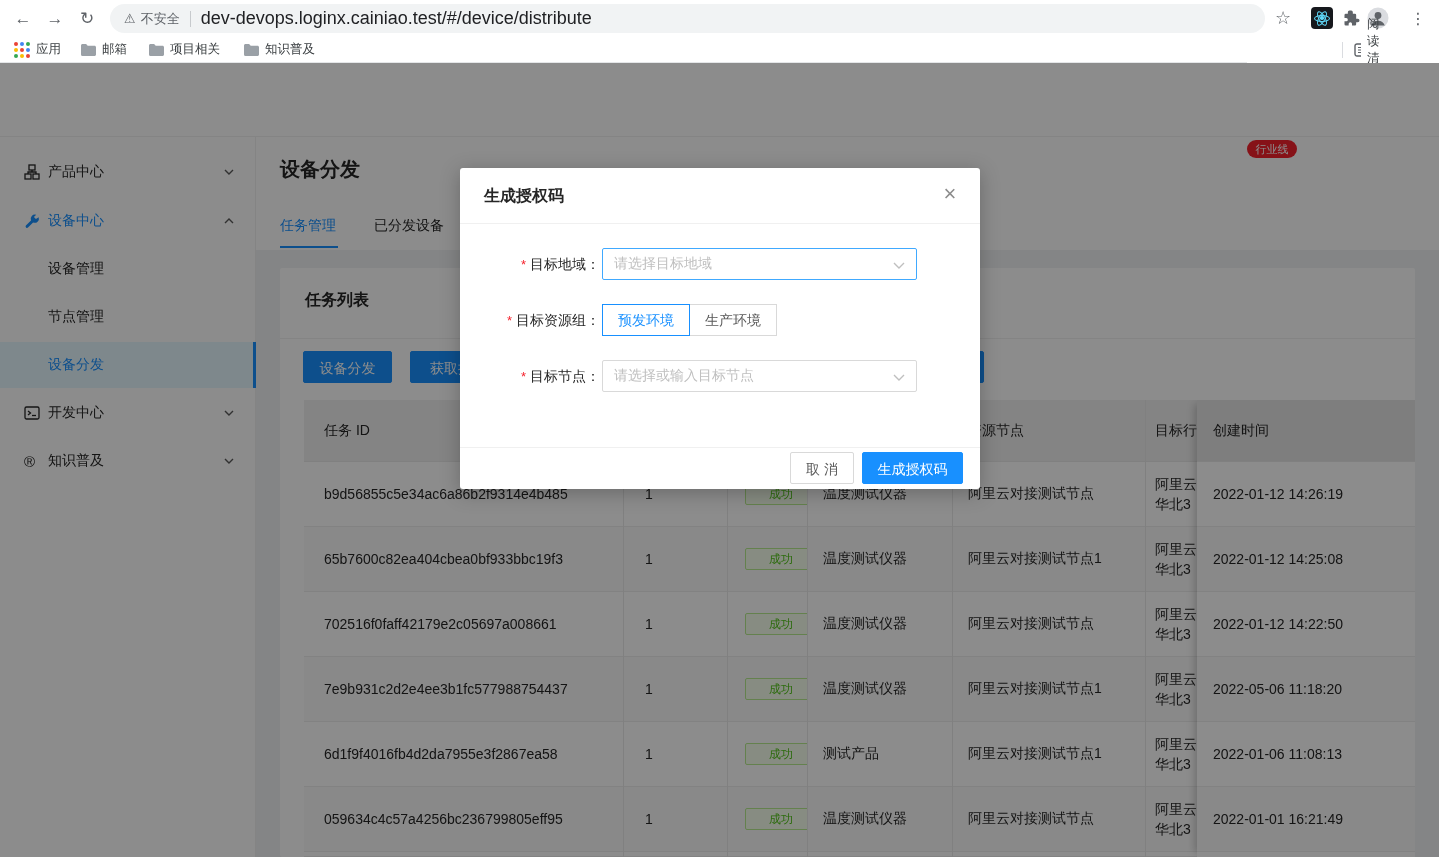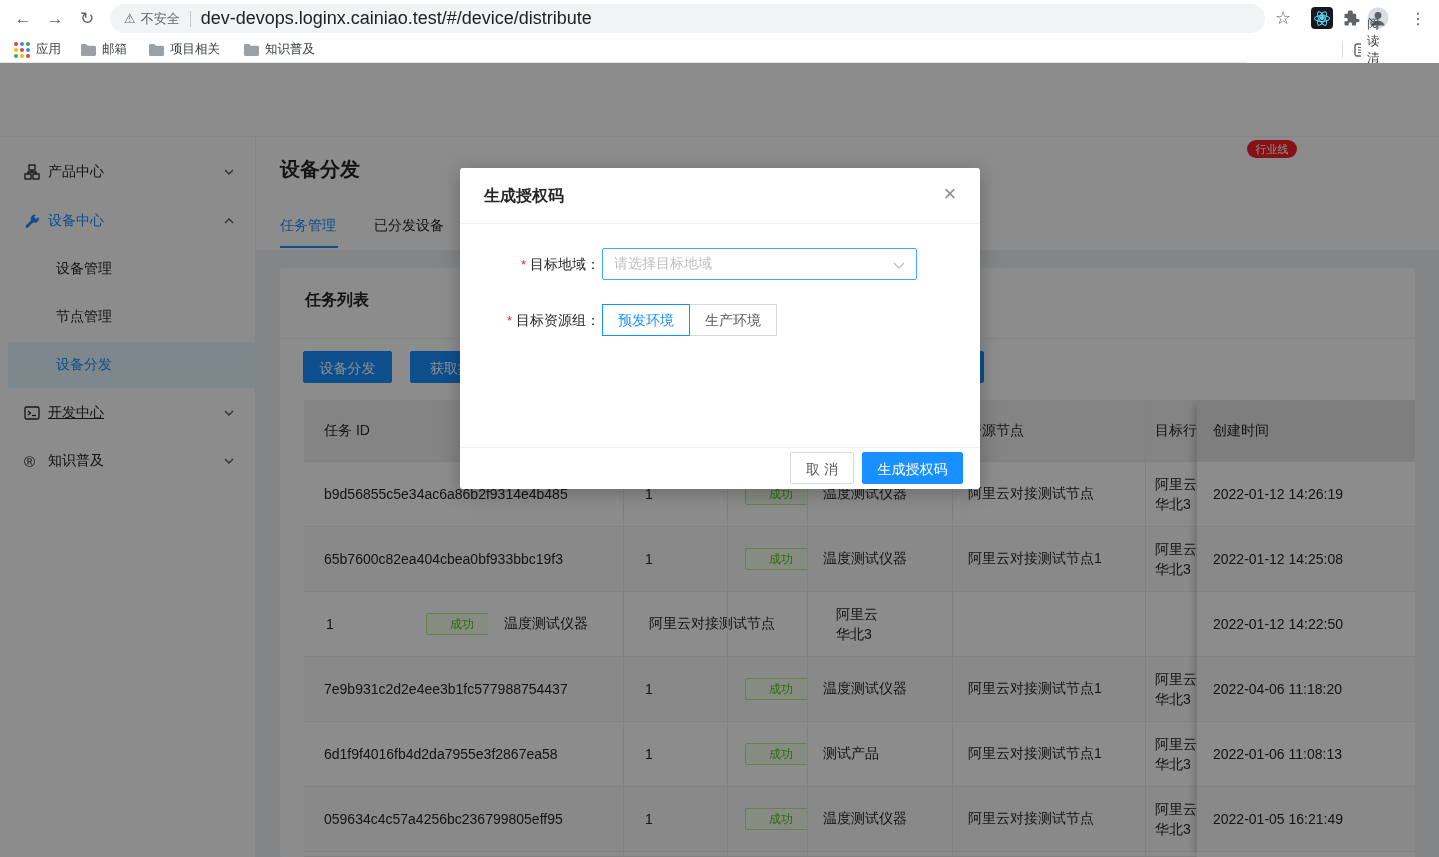--- a/index.html
+++ b/index.html
@@ -43,21 +43,21 @@
                  border-radius:50%; color:#595959; font-size:12px; text-align:center; line-height:16px; font-weight:bold; }
   .hdr-phone { position:absolute; left:1330px; top:156px; font-size:15px; color:#262626; }
 
   .sidebar { position:absolute; left:0; top:137px; width:256px; height:720px; background:#fff;
              border-right:1px solid #f0f0f0; }
   .side-item { position:absolute; left:0; width:256px; height:46px; display:flex; align-items:center;
                font-size:14px; color:#262626; cursor:pointer; }
   .side-item .s-ic { width:16px; margin-left:24px; display:flex; }
   .side-item .s-label { margin-left:8px; }
   .side-item .s-caret { position:absolute; right:22px; display:flex; }
-  .side-sub { padding-left:48px;margin-left:8px; }
+  .side-sub { padding-left:48px; }
   .side-active { background:#e6f7ff; border-right:3px solid #1890ff; color:#1890ff; }
   .blue-text { color:#1890ff; }
 
   .content-bg { position:absolute; left:256px; top:250px; width:1183px; height:607px; background:#f0f2f5; }
   .page-band { position:absolute; left:256px; top:137px; width:1183px; height:113px; background:#fff; }
   .page-title { position:absolute; left:280px; top:156px; font-size:20px; font-weight:600; color:#262626; }
   .tab { position:absolute; top:217px; font-size:14px; color:#262626; cursor:pointer; }
   .tab.active { color:#1890ff;font-family:Liberation Mono, monospace; }
   .tab-ink { position:absolute; left:280px; top:246px; width:58px; height:2px; background:#1890ff; }
 
@@ -270,21 +270,21 @@
     </div>
     <div class="side-item side-sub" style="top:109px;">
       <span>设备管理</span>
     </div>
     <div class="side-item side-sub" style="top:157px;">
       <span>节点管理</span>
     </div>
     <div class="side-item side-sub side-active" style="top:205px;">
       <span>设备分发</span>
     </div>
-    <div class="side-item" style="top:253px;text-decoration:underline;">
+    <div class="side-item" style="top:253px;">
       <span class="s-ic">
         <svg width="16" height="16">
             <rect x="1" y="2" width="14" height="12" rx="1.5" fill="none" stroke="#262626" stroke-width="1.3"></rect>
             <path d="M4 6l2.5 2L4 10" fill="none" stroke="#262626" stroke-width="1.3"></path>
             <path d="M8 10.5h4" stroke="#262626" stroke-width="1.3"></path>
           </svg>
       </span>
       <span class="s-label">开发中心</span>
       <span class="s-caret">
         <svg width="10" height="6">
@@ -353,20 +353,21 @@
       <div class="tc c4">温度测试仪器</div>
       <div class="tc c5">阿里云对接测试节点1</div>
       <div class="tc c6">
           <div class="two-line">
             <div>阿里云</div>
             <div>华北3</div>
           </div>
         </div>
     </div>
     <div class="trow">
+      <div class="tc c1">702516f0faff42179e2c05697a008661</div>
       <div class="tc c2">1</div>
       <div class="tc c3">
           <span class="tag-success">成功</span>
         </div>
       <div class="tc c4">温度测试仪器</div>
       <div class="tc c5">阿里云对接测试节点</div>
       <div class="tc c6">
           <div class="two-line">
             <div>阿里云</div>
             <div>华北3</div>
@@ -424,23 +425,23 @@
     <div class="vline" style="left:423px;"></div>
     <div class="vline" style="left:503px;"></div>
     <div class="vline" style="left:648px;"></div>
     <div class="vline" style="left:841px;"></div>
 
     <div class="fixed-col">
       <div class="fc-head">创建时间</div>
       <div class="fc-cell">2022-01-12 14:26:19</div>
       <div class="fc-cell alt">2022-01-12 14:25:08</div>
       <div class="fc-cell">2022-01-12 14:22:50</div>
-      <div class="fc-cell alt">2022-04-06 11:18:20</div>
+      <div class="fc-cell alt">2022-05-06 11:18:20</div>
       <div class="fc-cell">2022-01-06 11:08:13</div>
-      <div class="fc-cell alt">2022-01-05 16:21:49</div>
+      <div class="fc-cell alt">2022-01-01 16:21:49</div>
     </div>
   </div>
 
   <div class="mask"></div>
 
   <div class="modal">
     <div class="modal-header">
       <div class="modal-title">生成授权码</div>
       <div class="modal-close">×</div>
     </div>
@@ -460,20 +461,33 @@
     </div>
 
     <div class="form-row" style="top:136px;">
       <div class="f-label">
         <span class="req">*</span><span>目标资源组：</span>
       </div>
       <div class="radio-btn checked" style="left:142px; width:88px;">预发环境</div>
       <div class="radio-btn" style="left:229px; width:88px;">生产环境</div>
     </div>
 
+    <div class="form-row" style="top:192px;">
+      <div class="f-label">
+        <span class="req">*</span><span>目标节点：</span>
+      </div>
+      <div class="f-select">
+        <span class="placeholder">请选择或输入目标节点</span>
+        <span class="sel-caret">
+          <svg width="12" height="7">
+              <path d="M1 1l5 5 5-5" fill="none" stroke="#bfbfbf" stroke-width="1.4"></path>
+            </svg>
+        </span>
+      </div>
+    </div>
 
     <div class="modal-footer">
       <div class="btn btn-default" style="left:330px; top:4px; width:64px;">取 消</div>
       <div class="btn btn-primary" style="left:402px; top:4px; width:101px;">生成授权码</div>
     </div>
   </div>
 
 </div>
 
 </body></html>

